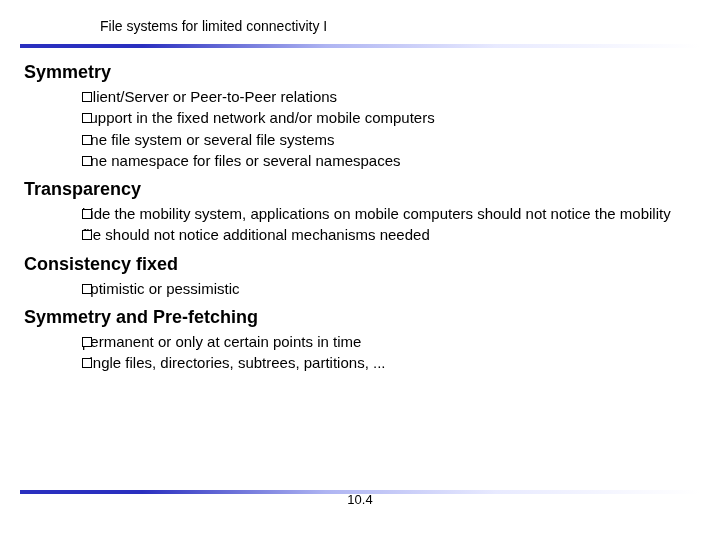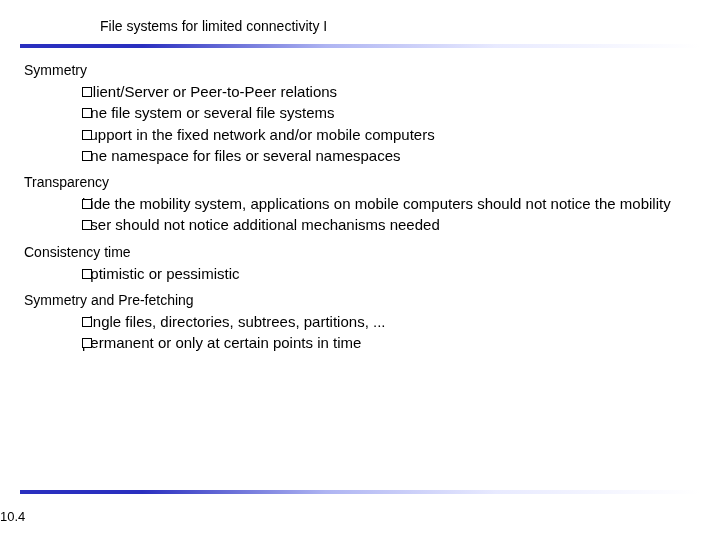--- a/index.html
+++ b/index.html
@@ -28,22 +28,22 @@
   }
   .hr-grad-bottom {
     background: linear-gradient(to right, #2a2fbf 0%, #2a2fbf 18%, #aeb4f2 45%, #e8eaff 70%, #ffffff 100%);
     position: absolute;
     bottom: 46px;
   }
   .content {
     padding: 0 24px 0 24px;
   }
   .section-heading {
-    font-size: 14px;
-    font-weight: 400;
+    font-size: 18px;
+    font-weight: 700;
     margin: 8px 0 4px 0;
   }
   ul.bullets {
     list-style: none;
     padding-left: 58px;
     margin-bottom: 6px;
   }
   ul.bullets li {
     font-size: 15px;
     line-height: 1.35;
@@ -55,62 +55,63 @@
     position: absolute;
     left: 0;
     top: 5px;
     width: 8px;
     height: 8px;
     border: 1px solid #000;
     background: #fff;
   }
   .pagenum {
     position: absolute;
-    bottom: 16px;
+    bottom: 33px;
     width: 100%;
+    text-align: center;
     font-size: 13px;
   }
 </style>
 </head>
 <body>
 
 <div class="title">File systems for limited connectivity I</div>
 <div class="hr-grad"></div>
 
 <div class="content">
 
   <div>
     <div class="section-heading">Symmetry</div>
     <ul class="bullets">
       <li>Client/Server or Peer-to-Peer relations</li>
+      <li>support in the fixed network and/or mobile computers</li>
       <li>one file system or several file systems</li>
-      <li>support in the fixed network and/or mobile computers</li>
       <li>one namespace for files or several namespaces</li>
     </ul>
   </div>
 
   <div>
     <div class="section-heading">Transparency</div>
     <ul class="bullets">
       <li>hide the mobility system, applications on mobile computers should not notice the mobility</li>
-      <li>user should not notice additional mechanisms needed</li>
+      <li>file should not notice additional mechanisms needed</li>
     </ul>
   </div>
 
   <div>
-    <div class="section-heading">Consistency time</div>
+    <div class="section-heading">Consistency fixed</div>
     <ul class="bullets">
       <li>optimistic or pessimistic</li>
     </ul>
   </div>
 
   <div>
     <div class="section-heading">Symmetry and Pre-fetching</div>
     <ul class="bullets">
+      <li>permanent or only at certain points in time</li>
       <li>single files, directories, subtrees, partitions, ...</li>
-      <li>permanent or only at certain points in time</li>
     </ul>
   </div>
 
 </div>
 
 <div class="hr-grad-bottom"></div>
 <div class="pagenum">10.4</div>
 
 </body></html>

